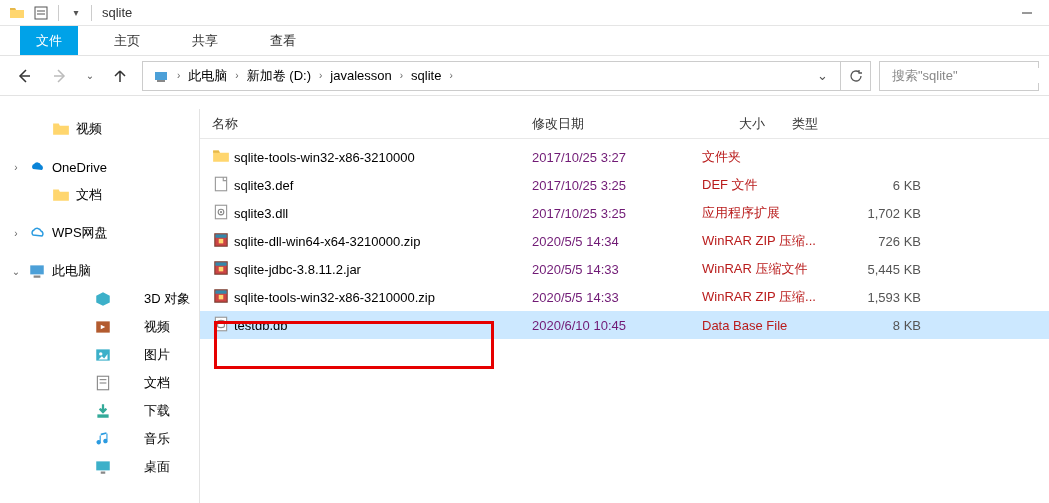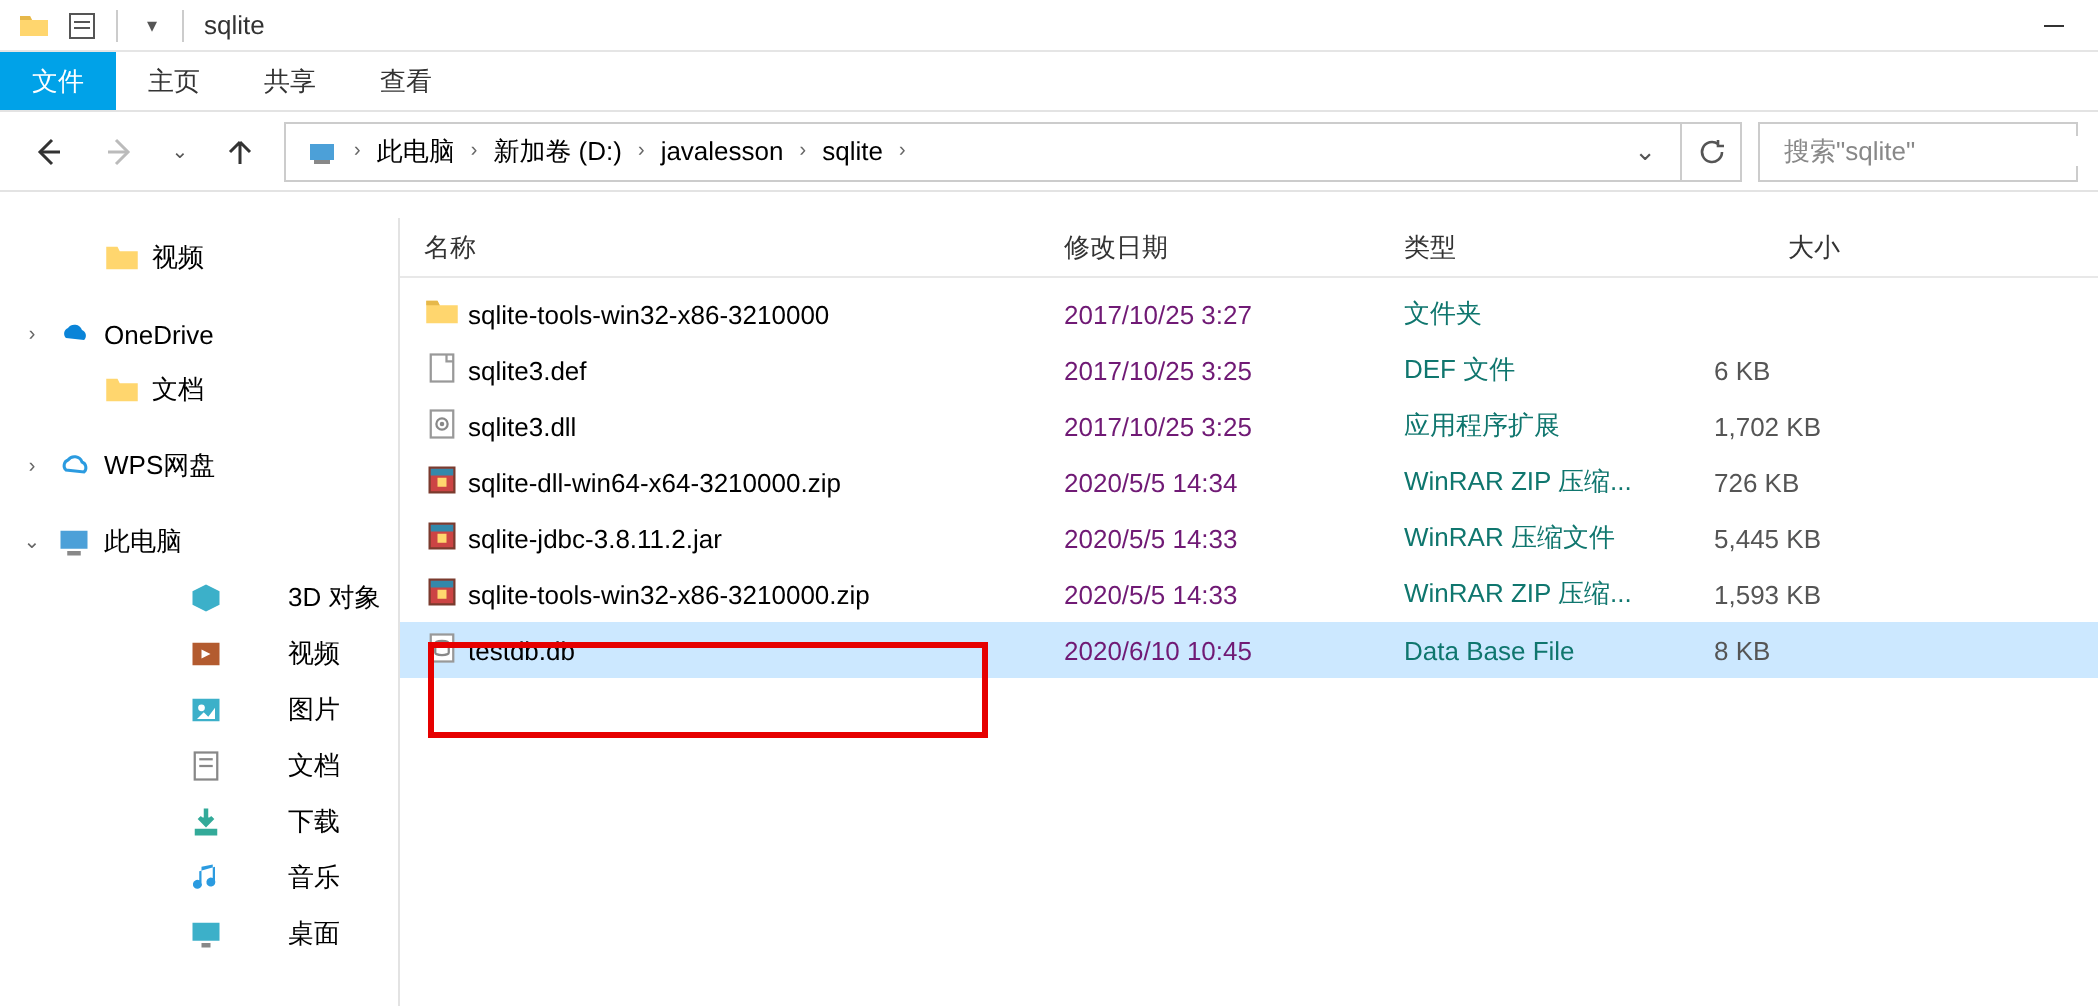--- a/index.html
+++ b/index.html
@@ -9,21 +9,21 @@
 .titlebar { height: 26px; display: flex; align-items: center; background: #fff; border-bottom: 1px solid #e5e5e5; }
 .titlebar .qat { display: flex; align-items: center; gap: 2px; padding-left: 6px; }
 .titlebar .qat .icon-slot { width: 22px; height: 22px; display: flex; align-items: center; justify-content: center; }
 .titlebar .sep { width: 1px; height: 16px; background: #ccc; margin: 0 4px; }
 .titlebar .title { padding-left: 6px; color: #333; }
 .titlebar .syscontrols { margin-left: auto; display: flex; }
 .titlebar .syscontrols .btn { width: 45px; height: 26px; display: flex; align-items: center; justify-content: center; }
 
 
 .ribbon { height: 30px; display: flex; align-items: stretch; border-bottom: 1px solid #e3e3e3; }
-.ribbon .tab { padding: 0 16px; display: flex; align-items: center; cursor: pointer; }
+.ribbon .tab { padding: 0 16px; display: flex; align-items: center; cursor: pointer; margin-left: 20px; }
 .ribbon .tab.file { background: #00a2e8; color: #fff; font-weight: 400; }
 .ribbon .tab:not(.file) { color: #333; }
 
 
 .navbar { height: 40px; display: flex; align-items: center; border-bottom: 1px solid #e3e3e3; padding: 0 10px; gap: 8px; }
 .navbtn { width: 28px; height: 28px; display: flex; align-items: center; justify-content: center; color: #555; cursor: pointer; border-radius: 2px; }
 .navbtn.disabled { color: #bbb; }
 .breadcrumb { flex: 1; height: 30px; border: 1px solid #ccc; display: flex; align-items: center; padding: 0 6px; background: #fff; }
 .breadcrumb .crumb { display: flex; align-items: center; padding: 0 4px; height: 100%; cursor: pointer; }
 .breadcrumb .chev { color: #666; padding: 0 4px; font-size: 10px; }
@@ -53,22 +53,22 @@
 .col-name { width: 320px; }
 .col-date { width: 170px; }
 .col-type { width: 155px; }
 .col-size { width: 90px; justify-content: flex-end; padding-right: 14px; }
 .rows { padding-top: 4px; }
 .row { display: flex; height: 28px; align-items: center; }
 .row.selected { background: #cce8ff; }
 .row .cell { padding-left: 12px; }
 .row .cell-name { width: 320px; display: flex; align-items: center; gap: 4px; text-align: center; }
 .row .cell-date { width: 170px; color: #701a75; }
-.row .cell-type { width: 155px; color: #0f766e; white-space: nowrap; overflow: hidden; text-overflow: ellipsis; }
-.row .cell-size { width: 90px; padding-right: 14px; color: #555; }
+.row .cell-type { width: 155px; color: #b91c1c; white-space: nowrap; overflow: hidden; text-overflow: ellipsis; }
+.row .cell-size { width: 90px; text-align: right; padding-right: 14px; color: #555; }
 .row .ficon { width: 18px; height: 18px; flex-shrink: 0; }
 
 .highlight-box { position: absolute; border: 3px solid #e60000; pointer-events: none; }
 
 
 .folder-ico { fill: #ffd66e; }
 </style>
 </head>
 <body>
 
@@ -280,22 +280,22 @@
             <rect x="6" y="12" width="4" height="2" fill="#888"></rect>
           </svg>
         </span>
         <span>桌面</span>
       </div>
     </div>
   <div class="filelist">
     <div class="columns">
       <div class="col col-name">名称</div>
       <div class="col col-date">修改日期</div>
+      <div class="col col-size">大小</div>
       <div class="col col-type">类型</div>
-      <div class="col col-size">大小</div>
     </div>
     <div class="rows" id="rows">
         <div class="row">
           <div class="cell cell-name">
             <span><svg class="ficon" viewBox="0 0 16 16">
                 <path fill="#ffd66e" d="M1 3h5l1 2h8v8H1z"></path>
                 <path fill="#e6b84a" d="M1 3h5l1 2H1z"></path>
               </svg></span>
             <span>sqlite-tools-win32-x86-3210000</span>
           </div>

